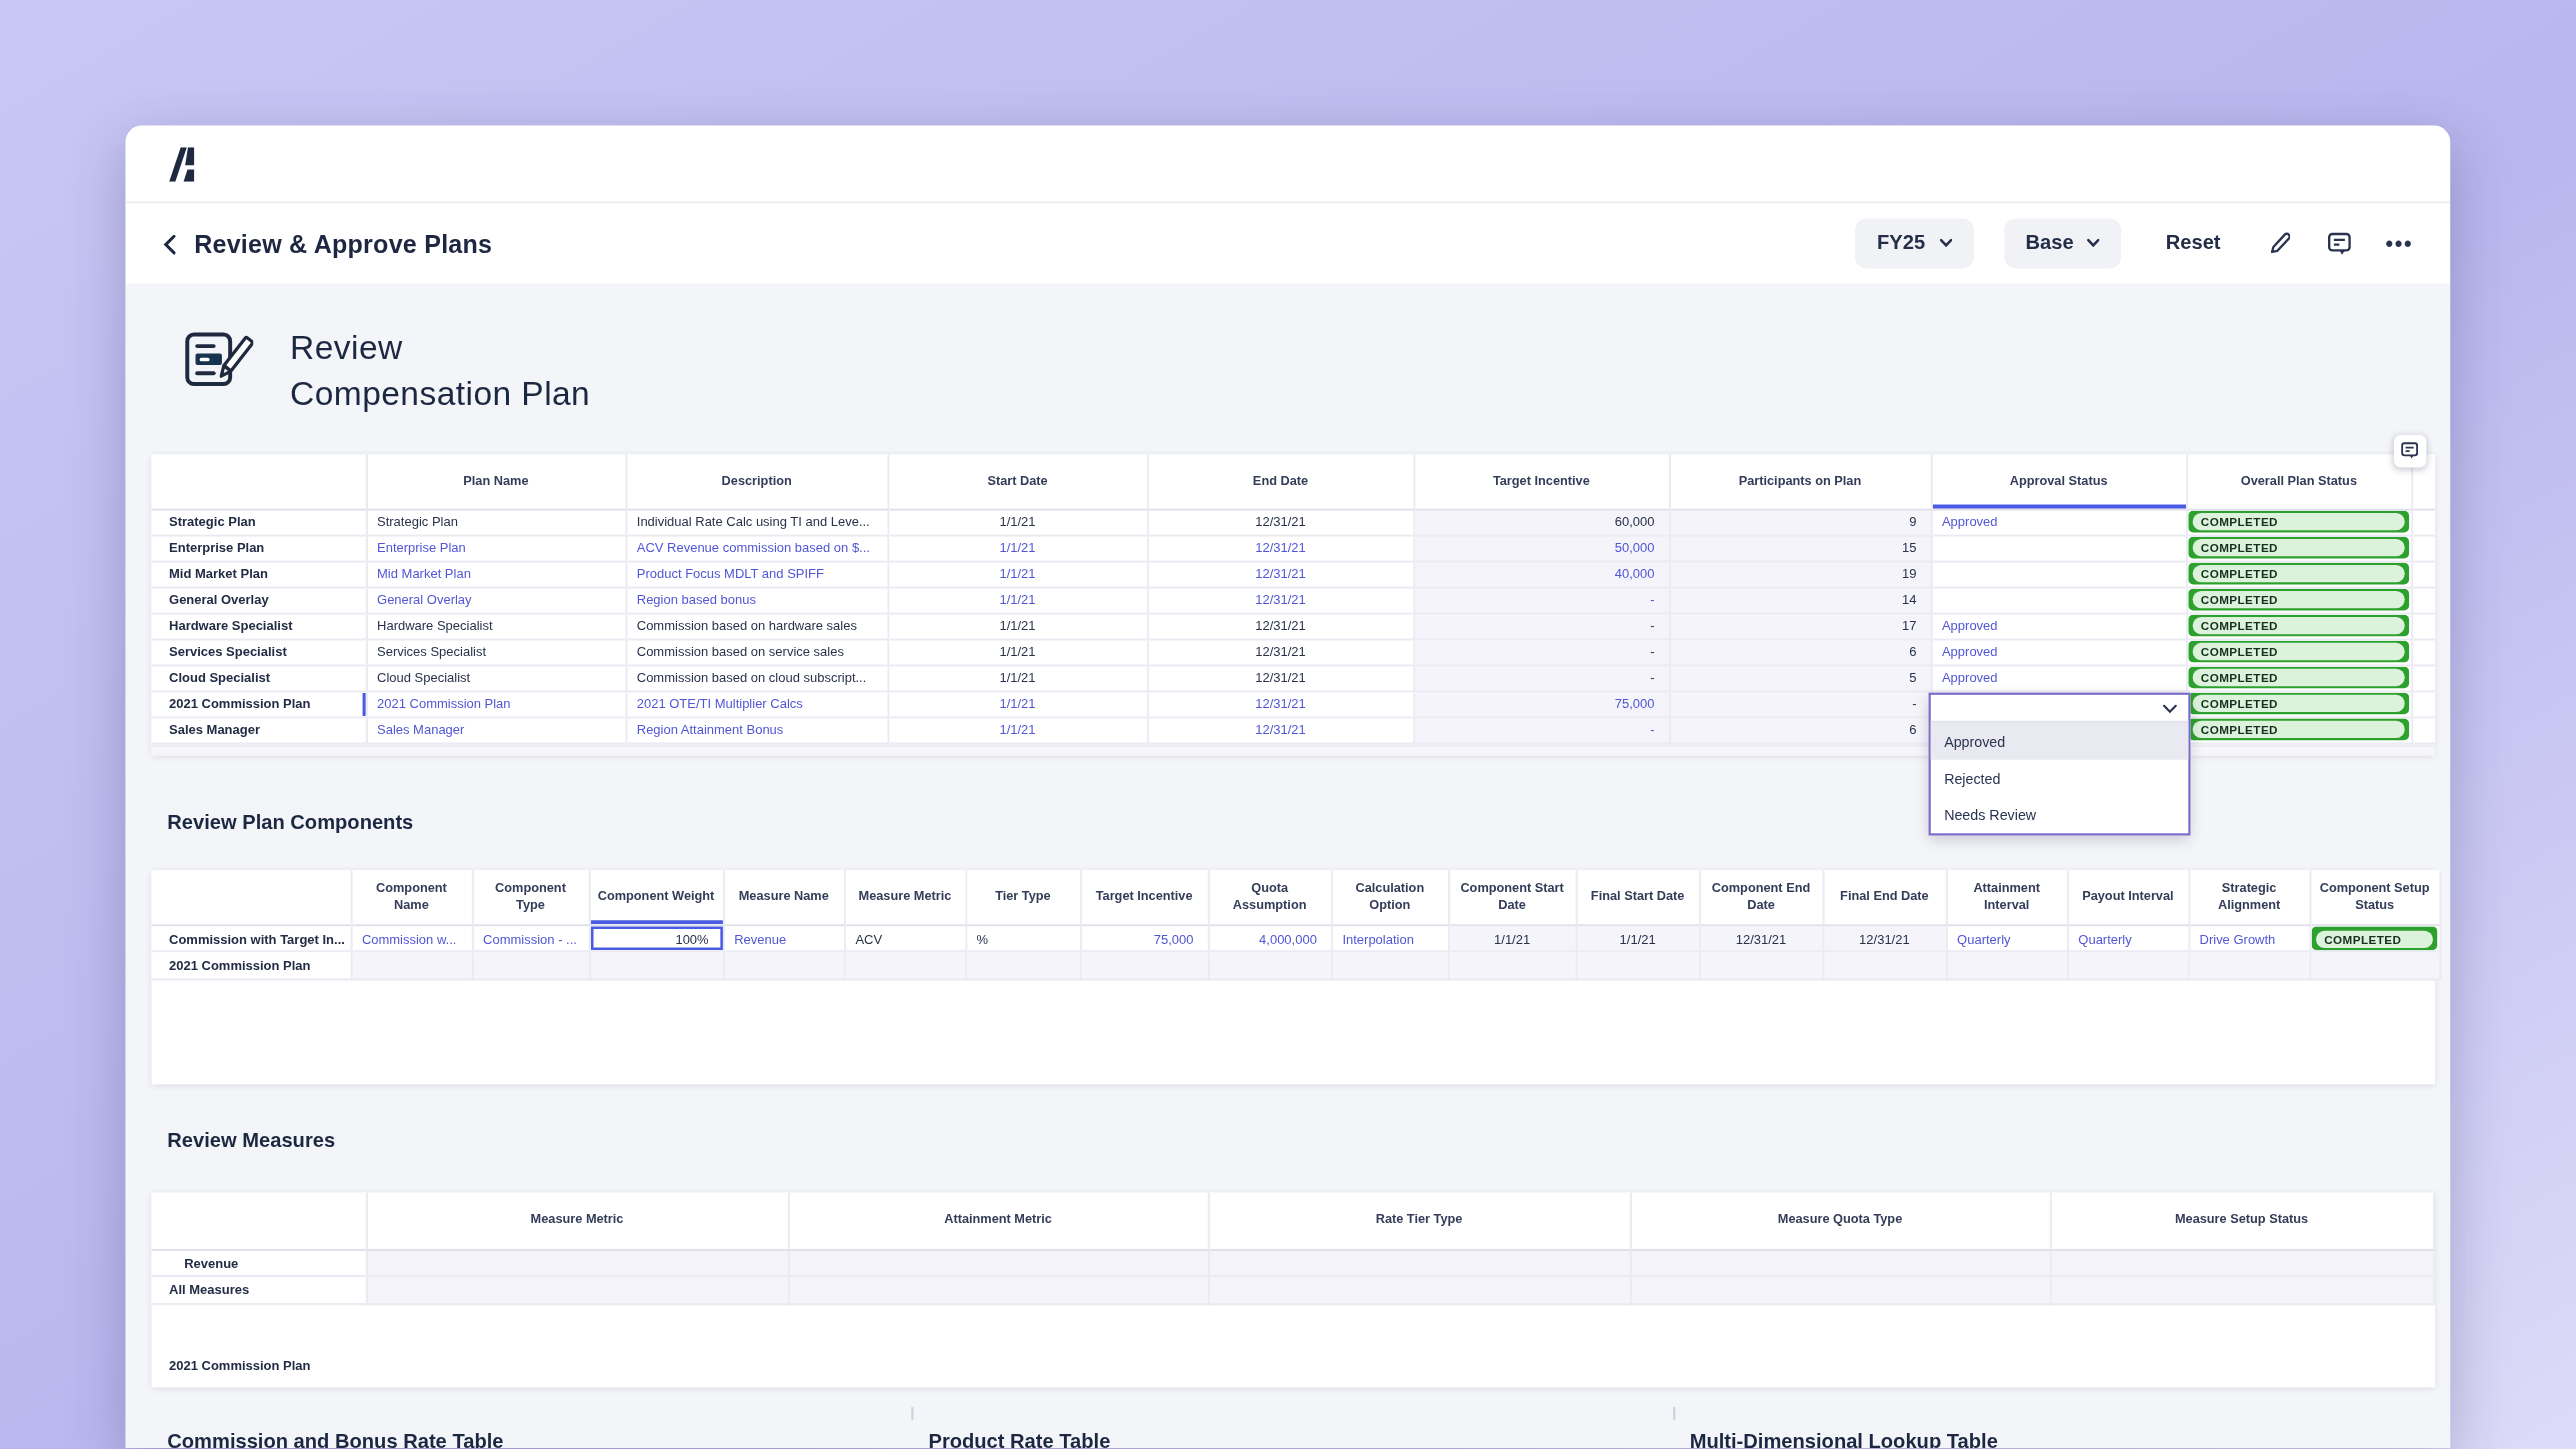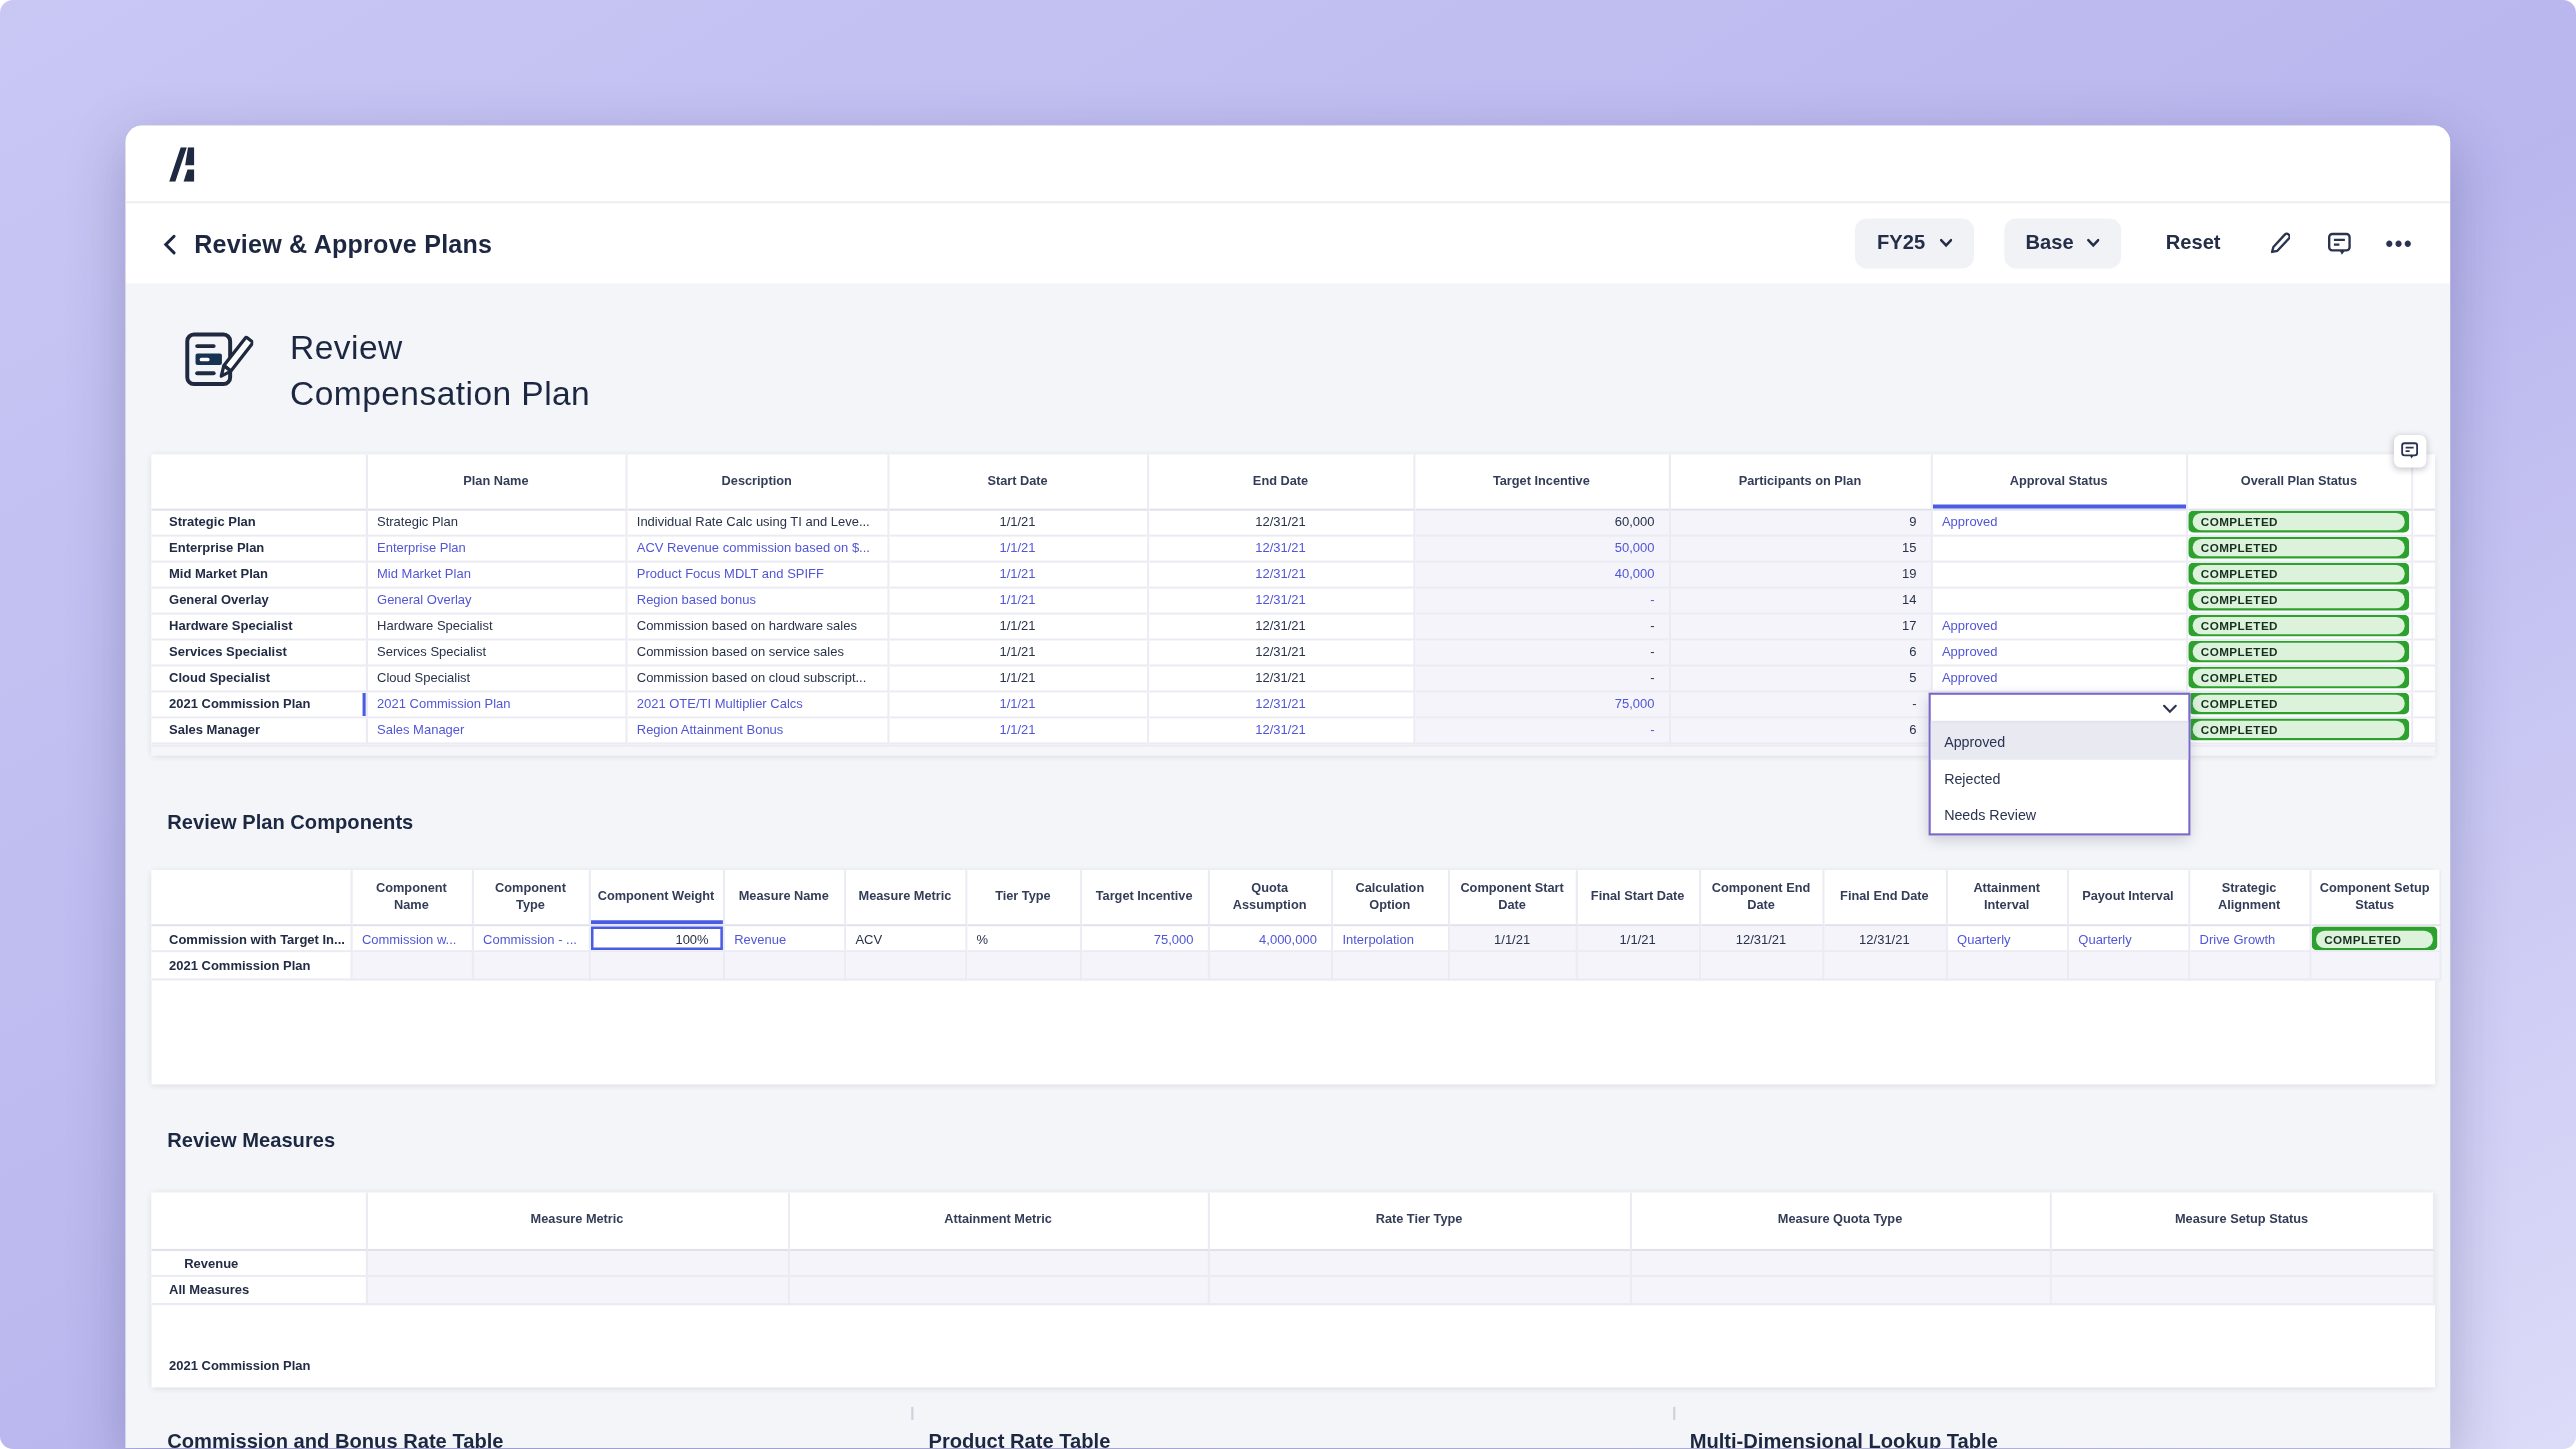--- a/index.html
+++ b/index.html
@@ -1,17 +1,17 @@
 <!DOCTYPE html>
 <html style="font-size:12.4px"><head>
 <meta charset="utf-8">
 <style>
   html,body{margin:0;padding:0;}
   body{width:2576px;height:1449px;overflow:hidden;font-family:"Liberation Sans",sans-serif;}
-  .page{width:2576px;height:1449px;background:linear-gradient(150deg,#c9c7f4 0%,#b9b6ee 55%,#dcdbf8 100%);position:relative;overflow:hidden;border-radius:13px;}
+  .page{width:2576px;height:1449px;background:linear-gradient(150deg,#c9c7f4 0%,#b9b6ee 55%,#dcdbf8 100%);position:relative;overflow:hidden;}
   .stage{width:1190px;height:669px;transform:scale(2.1645);transform-origin:0 0;position:relative;}
 
   .card{position:absolute;left:58px;top:58px;width:1074px;height:611px;background:#f4f5f8;border-radius:7.7px 7.7px 0 0;box-shadow:0 7.7px 26px rgba(42,42,96,.28);overflow:hidden;}
   .appbar{height:36px;background:#fff;border-bottom:0.8px solid #ededf3;display:flex;align-items:center;padding:0 18.5px;box-sizing:border-box;}
   .titlebar{height:37px;background:#fff;display:flex;align-items:center;padding:0 17px;box-sizing:border-box;}
   .back{display:flex;align-items:center;margin-right:7.7px;cursor:pointer;}
   .apptitle{font-size:11.6px;font-weight:bold;color:#1e2742;letter-spacing:0.1px;}
   .tb-right{margin-left:auto;display:flex;align-items:center;gap:14px;}
   .pillbtn{height:22.4px;background:#f1f2f6;border-radius:5.4px;display:flex;align-items:center;gap:6.2px;padding:0 10px;font-size:9.3px;font-weight:bold;color:#242e48;cursor:pointer;}
   .textbtn{font-size:9.3px;font-weight:bold;color:#242e48;cursor:pointer;margin:0 6.2px;}

